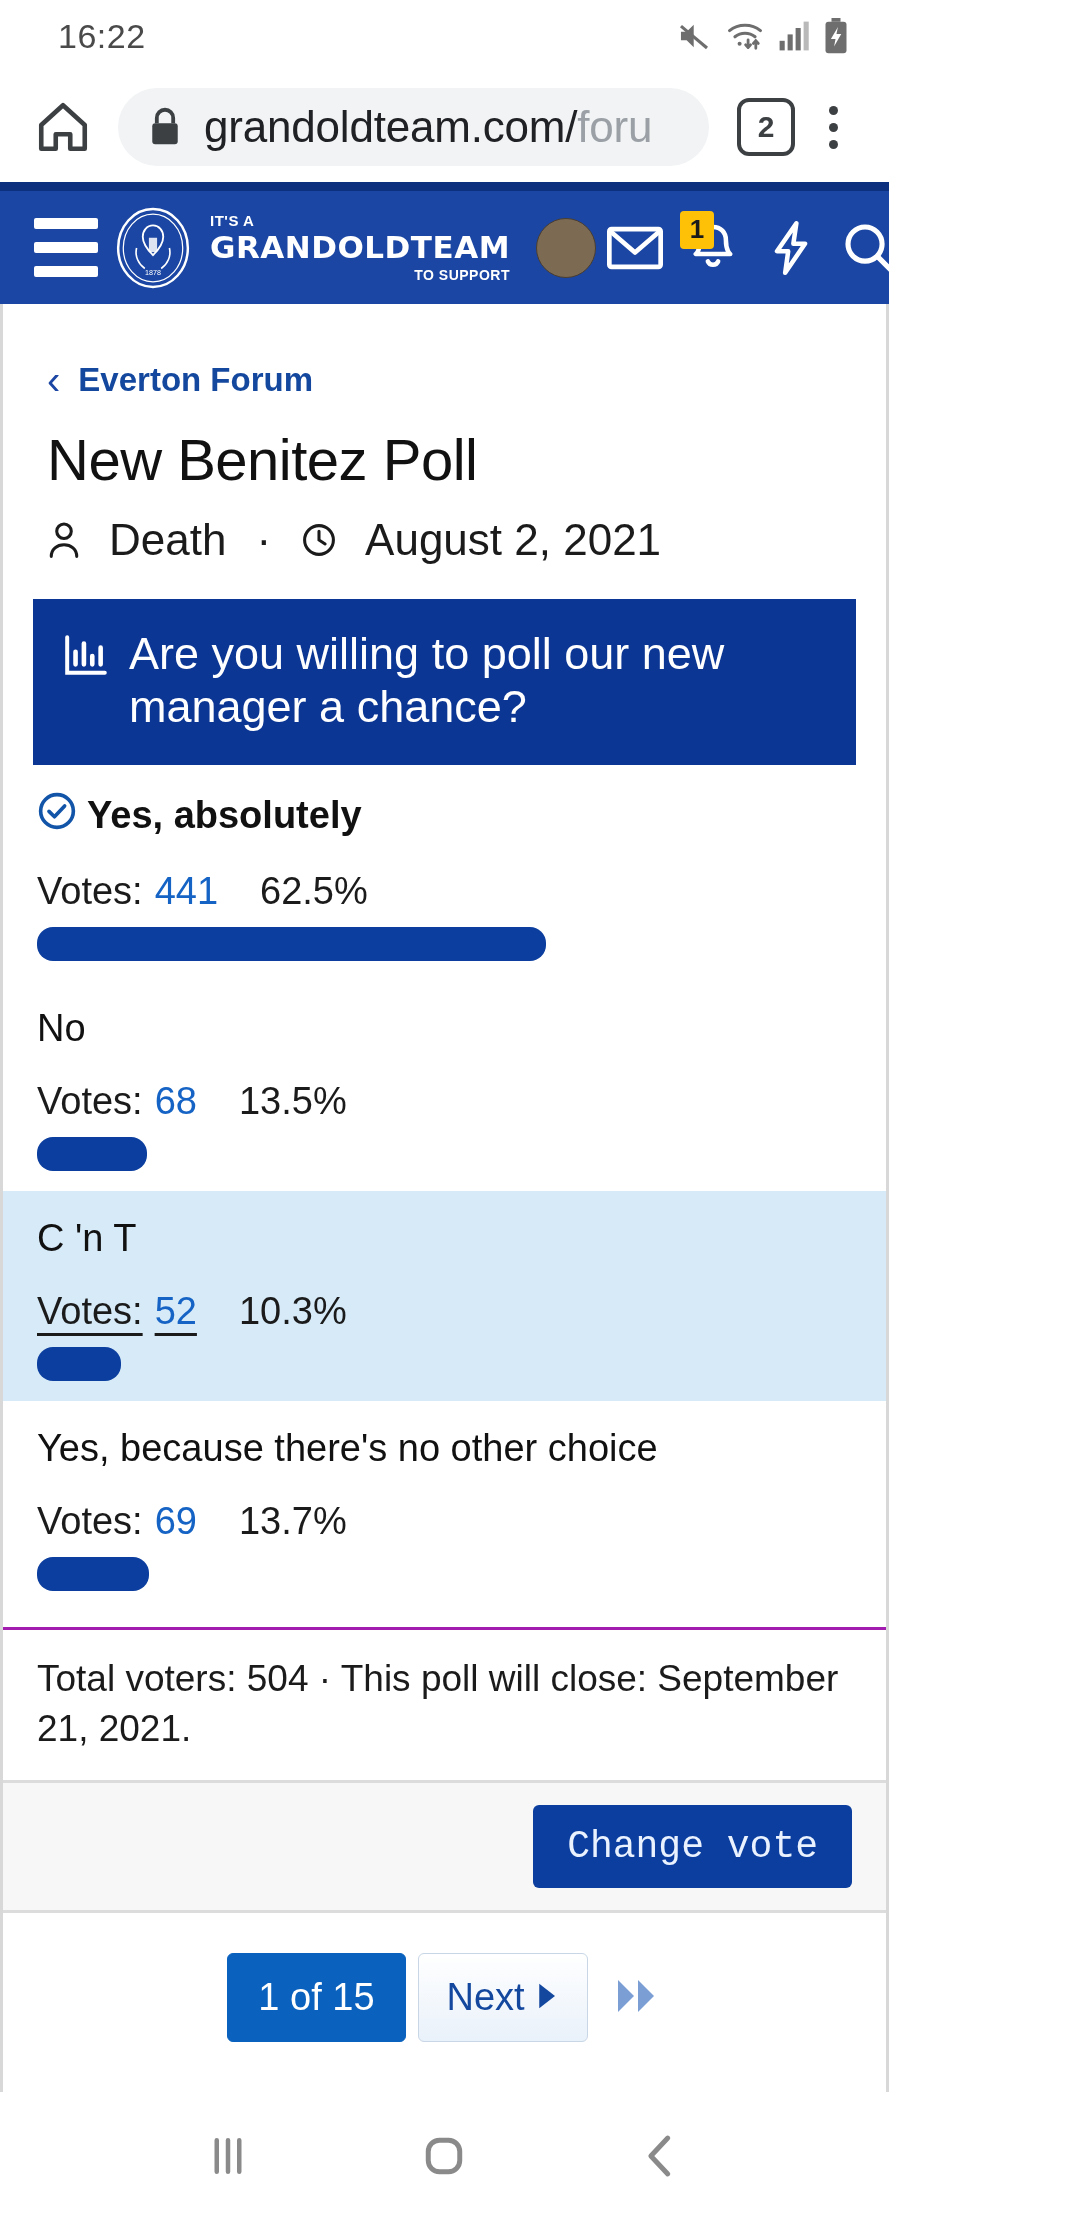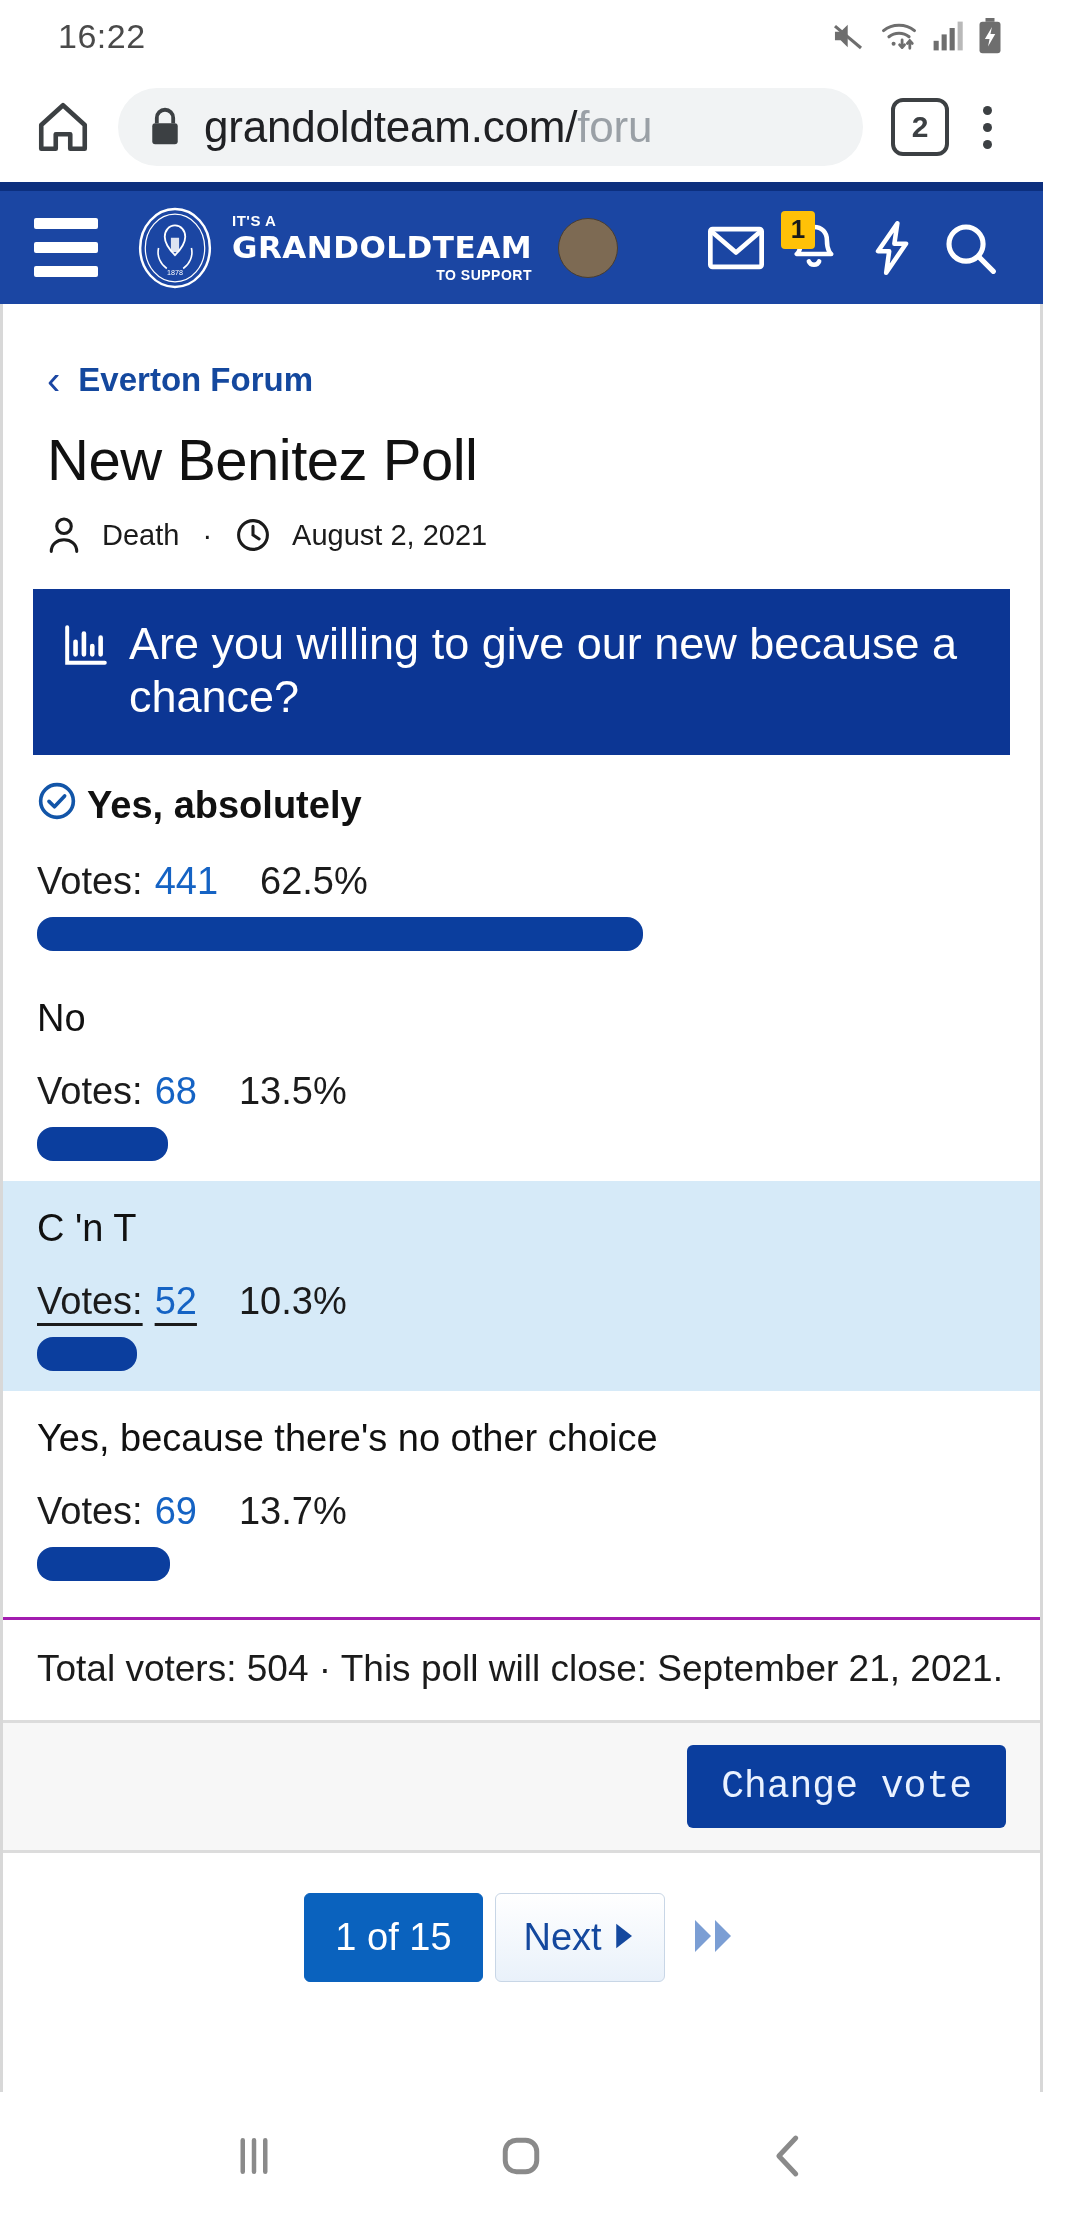--- a/index.html
+++ b/index.html
@@ -2,21 +2,21 @@
 <html><head>
 <meta charset="utf-8">
 <style>
   * { box-sizing: border-box; margin: 0; padding: 0; }
   html, body {
     width: 1080px; height: 2220px;
     background: #ffffff;
     font-family: "Liberation Sans", sans-serif;
     overflow: hidden;
   }
-  .screen { width: 1043px; height: 2220px; display: flex; flex-direction: column; background:#fff; }
+  .screen { width: 889px; height: 2220px; display: flex; flex-direction: column; background:#fff; }
 
   
   .statusbar {
     height: 72px; flex: 0 0 72px;
     display: flex; align-items: center; justify-content: space-between;
     padding: 0 40px 0 58px; background: #ffffff;
   }
   .status-time { font-size: 34px; color: #4a4a4a; letter-spacing: .5px; }
   .status-icons { display: flex; align-items: center; gap: 13px; }
   .status-icons svg { display: block; }
@@ -86,21 +86,21 @@
   
   .page {
     flex: 1 1 auto; background: #fff; border-left: 3px solid #d8d8d8; border-right: 3px solid #d8d8d8;
     display: flex; flex-direction: column; overflow: hidden;
   }
   .breadcrumb { display:flex; align-items:center; gap: 18px; padding: 56px 0 0 44px; }
   .breadcrumb .chev { color:#1b46a3; font-size: 40px; line-height:1; font-weight:400; }
   .breadcrumb .bc-label { color:#14489e; font-size: 33px; font-weight: 700; }
 
   .thread-title { font-size: 58px; color:#111; padding: 26px 44px 0; font-weight: 400; letter-spacing:-.5px; }
-  .thread-meta { display:flex; align-items:center; padding: 22px 44px 0; font-size: 29px; color:#1b1b1b; gap: 9px; }
+  .thread-meta { display:flex; align-items:center; padding: 22px 44px 0; font-size: 44px; color:#1b1b1b; gap: 16px; }
   .thread-meta .mi { margin-right: 12px; display:flex; align-items:center; }
   .thread-meta .dot { margin: 0 14px; }
 
   .poll-head {
     margin: 34px 30px 0; background: #0c3694; color:#fff;
     padding: 28px 30px 32px; display:flex; gap: 20px; align-items:flex-start;
   }
   .poll-head .q { font-size: 45px; line-height: 1.18; font-weight: 400; }
   .poll-head .bars-icon { flex:0 0 auto; margin-top: 6px; }
 
@@ -290,21 +290,21 @@
       <span>August 2, 2021</span>
     </div>
 
     <div class="poll-head">
       <span class="bars-icon">
         <svg width="46" height="46" viewBox="0 0 22 22" fill="none" stroke="#fff" stroke-width="1.9">
           <path d="M2 2v17h18" stroke-linecap="round"></path>
           <path d="M6 15V9M10 15V5M14 15V11M18 15V7" stroke-linecap="round" stroke-width="2.2"></path>
         </svg>
       </span>
-      <span class="q">Are you willing to give our new because a chance?</span>
+      <span class="q">Are you willing to poll our new manager a chance?</span>
     </div>
 
     <div class="options">
 
       <div class="option voted">
         <div class="olabel">
           <span>
             <svg width="40" height="40" viewBox="0 0 22 22" fill="none" stroke="#1255a8" stroke-width="2">
               <circle cx="11" cy="11" r="9"></circle>
               <path d="M6.6 11.2l3 3 5.6-6" stroke-linecap="round" stroke-linejoin="round"></path>

